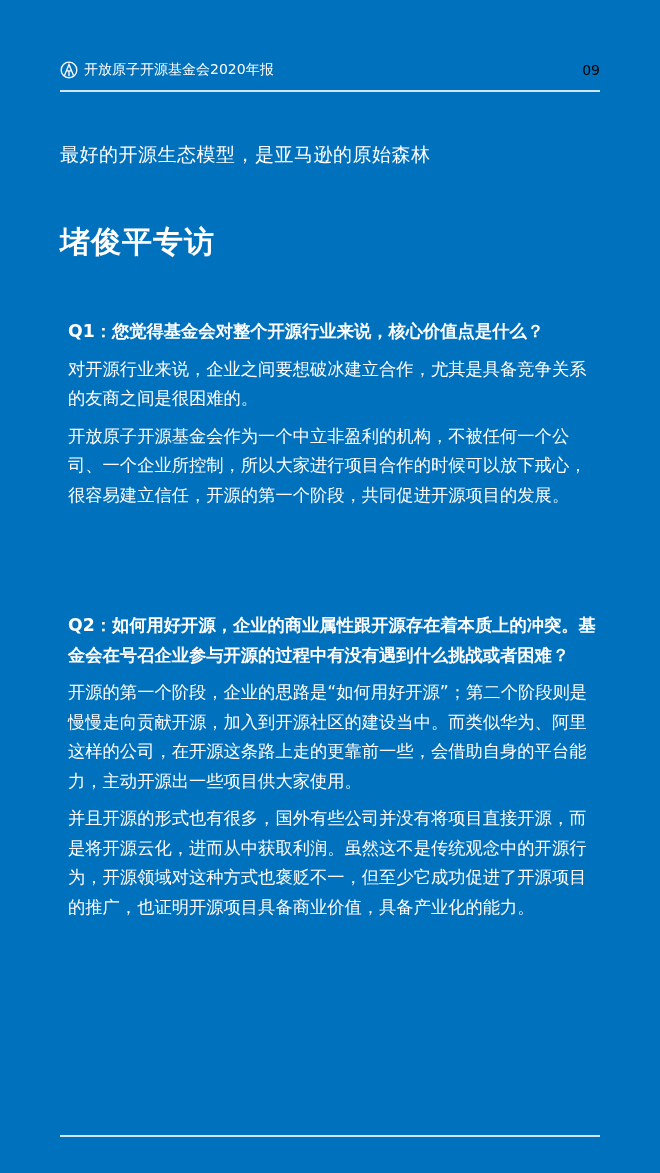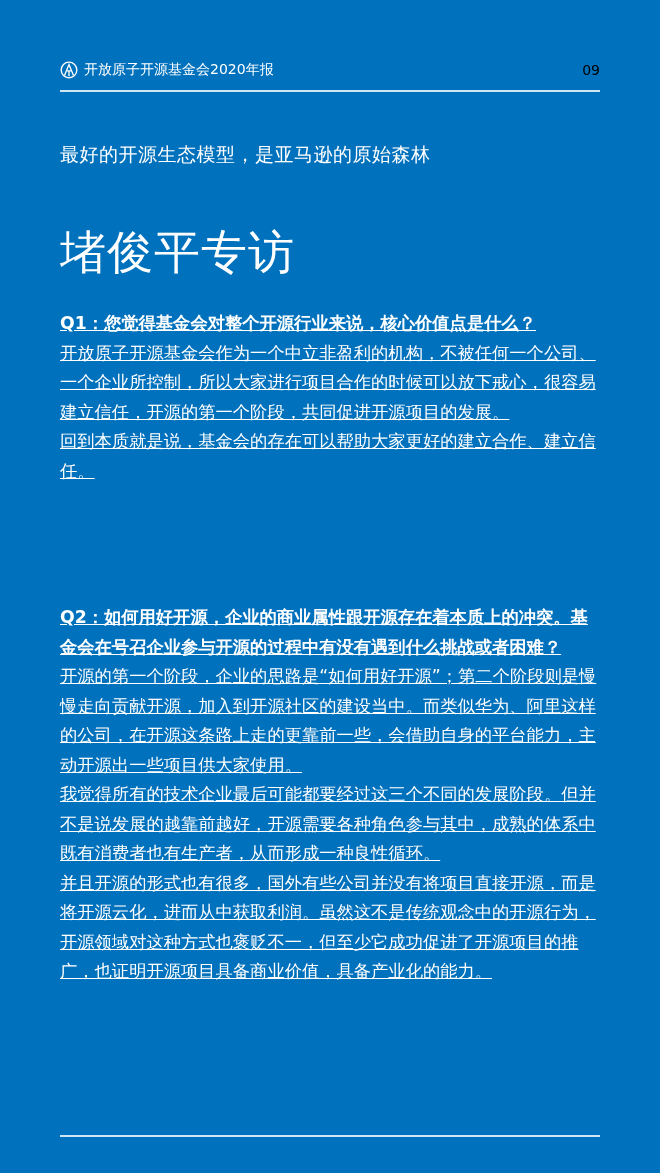--- a/index.html
+++ b/index.html
@@ -18,27 +18,27 @@
   .page-no { font-size:14px; color:#000000; }
   .rule { position:absolute; left:60px; right:60px; height:2px; background:#cfe6f5; }
   .rule.top { top:90px; }
   .rule.bottom { top:1135px; left:60px; right:60px; }
   .subtitle {
     position:absolute; left:60px; top:142px;
     font-size:19px; color:#ffffff; letter-spacing:0.5px;
   }
   .title {
     position:absolute; left:60px; top:222px;
-    font-size:46px; font-weight:normal; letter-spacing:1px;
+    font-size:30px; font-weight:bold; letter-spacing:1px;
   }
   .content { position:absolute; left:60px; width:545px; font-size:17.3px; line-height:29.5px; }
   .q1 { top:309px; }
   .q2 { top:603px; }
   .q { font-weight:bold; }
-  p { margin:0;text-decoration:underline; }
+  p { margin:8px; }
 </style>
 </head>
 <body>
 
 <div class="header">
   <div class="brand">
     <svg class="logo" viewBox="0 0 20 20">
       <circle cx="10" cy="10" r="8.7" fill="none" stroke="#fff" stroke-width="1.5"></circle>
       <path d="M5 16 L10 4 L15 16 M7.2 11 L12.8 11" fill="none" stroke="#fff" stroke-width="1.5"></path>
       <path d="M10 11 L10 17" stroke="#fff" stroke-width="1.5"></path>
@@ -47,24 +47,23 @@
   </div>
   <span class="page-no">09</span>
 </div>
 <div class="rule top"></div>
 
 <div class="subtitle">最好的开源生态模型，是亚马逊的原始森林</div>
 <div class="title">堵俊平专访</div>
 
 <div class="content q1">
   <p class="q">Q1：您觉得基金会对整个开源行业来说，核心价值点是什么？</p>
+  <p>对开源行业来说，企业之间要想破冰建立合作，尤其是具备竞争关系的友商之间是很困难的。</p>
   <p>开放原子开源基金会作为一个中立非盈利的机构，不被任何一个公司、一个企业所控制，所以大家进行项目合作的时候可以放下戒心，很容易建立信任，开源的第一个阶段，共同促进开源项目的发展。</p>
-  <p>回到本质就是说，基金会的存在可以帮助大家更好的建立合作、建立信任。</p>
 </div>
 
 <div class="content q2">
   <p class="q">Q2：如何用好开源，企业的商业属性跟开源存在着本质上的冲突。基金会在号召企业参与开源的过程中有没有遇到什么挑战或者困难？</p>
   <p>开源的第一个阶段，企业的思路是“如何用好开源”；第二个阶段则是慢慢走向贡献开源，加入到开源社区的建设当中。而类似华为、阿里这样的公司，在开源这条路上走的更靠前一些，会借助自身的平台能力，主动开源出一些项目供大家使用。</p>
-  <p>我觉得所有的技术企业最后可能都要经过这三个不同的发展阶段。但并不是说发展的越靠前越好，开源需要各种角色参与其中，成熟的体系中既有消费者也有生产者，从而形成一种良性循环。</p>
   <p>并且开源的形式也有很多，国外有些公司并没有将项目直接开源，而是将开源云化，进而从中获取利润。虽然这不是传统观念中的开源行为，开源领域对这种方式也褒贬不一，但至少它成功促进了开源项目的推广，也证明开源项目具备商业价值，具备产业化的能力。</p>
 </div>
 
 <div class="rule bottom"></div>
 
 </body></html>

